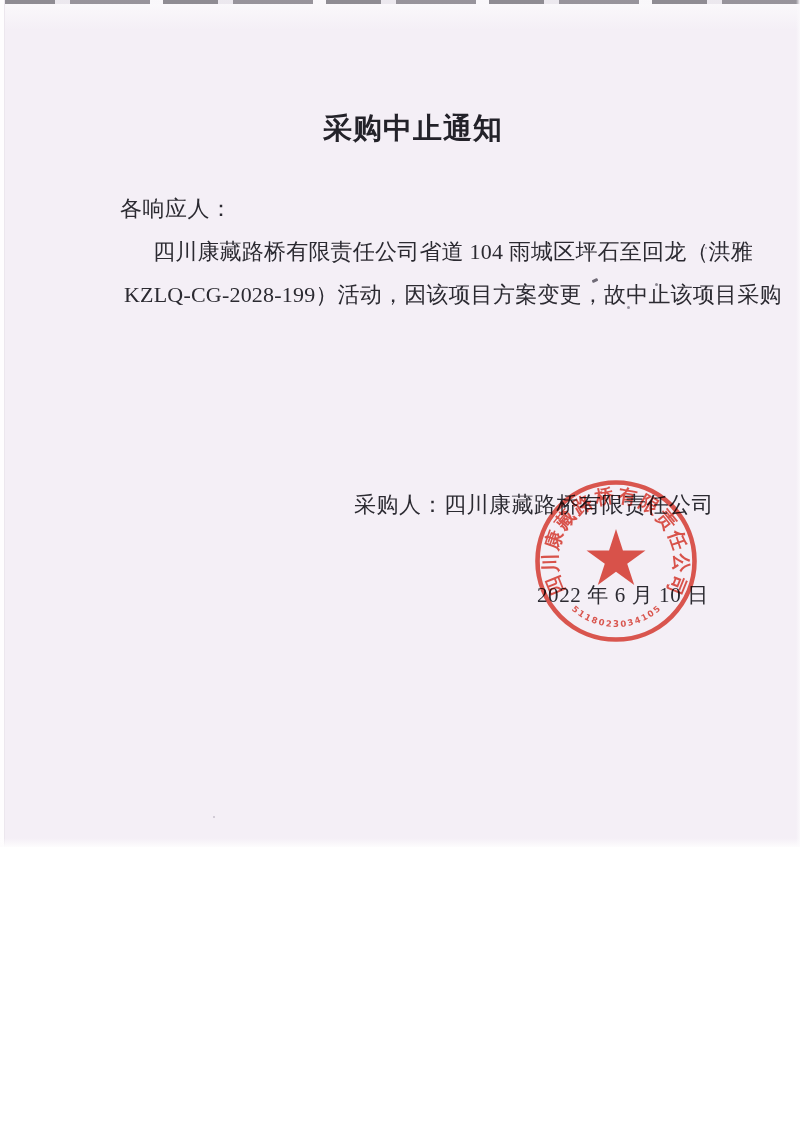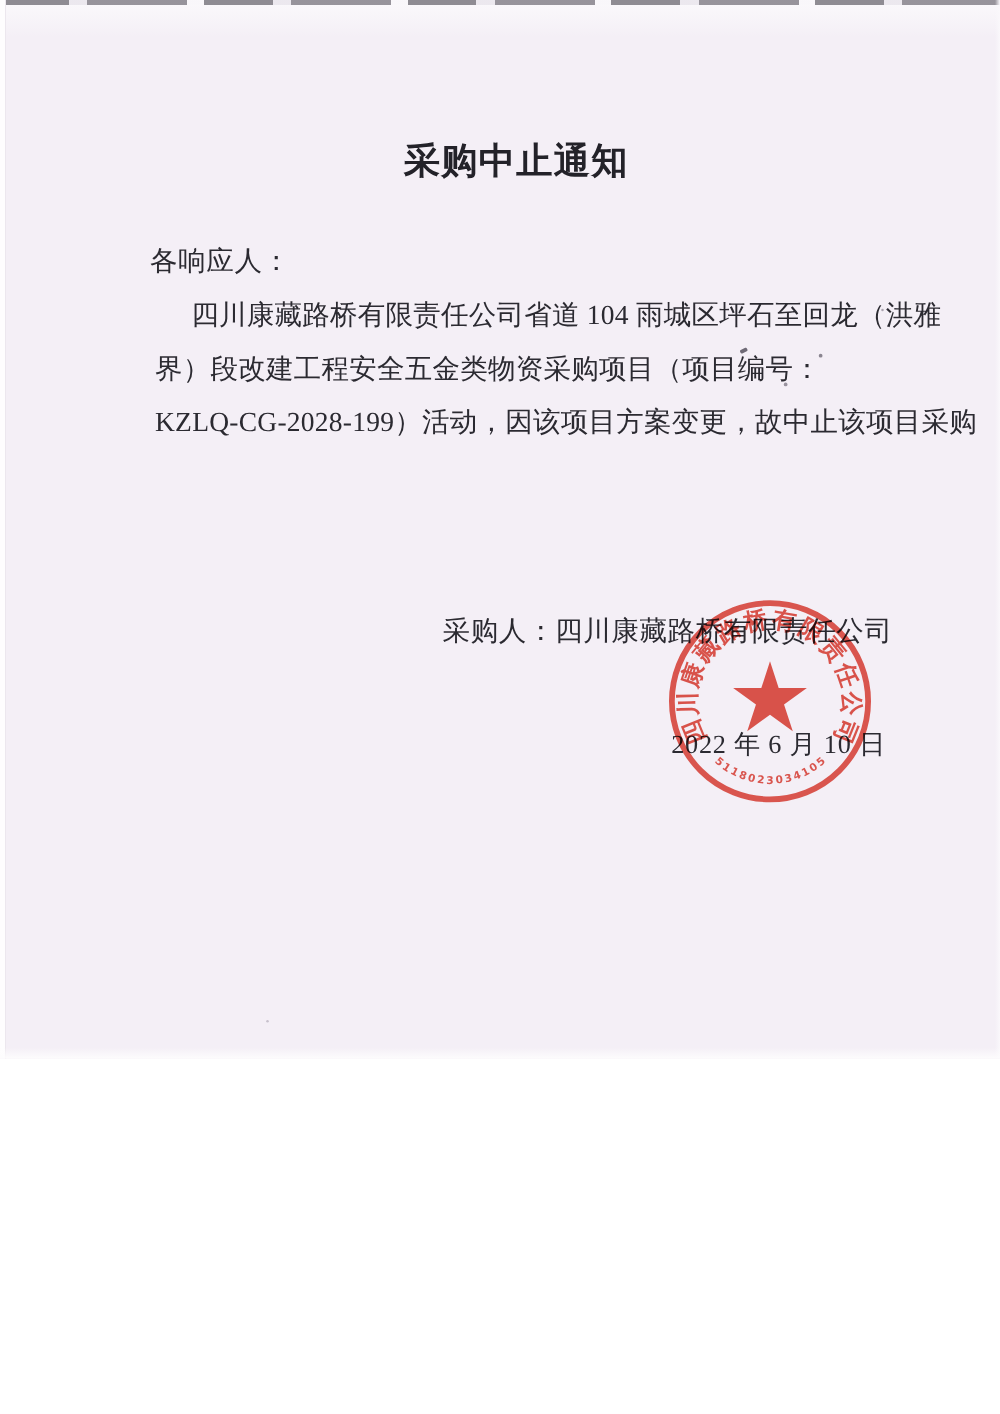--- a/index.html
+++ b/index.html
@@ -102,21 +102,20 @@
   <div class="edge-left"></div>
   <div class="edge-right"></div>
   <div class="edge-bottom"></div>
 
   <div class="title">采购中止通知</div>
 
   <div class="salutation">各响应人：</div>
 
   <div class="body-text">
     <div class="line first">四川康藏路桥有限责任公司省道 104 雨城区坪石至回龙（洪雅</div>
-    <div class="line">界）段改建工程安全五金类物资采购项目（项目编号：</div>
     <div class="line">KZLQ-CG-2028-199）活动，因该项目方案变更，故中止该项目采购</div>
   </div>
 
   <div class="purchaser">采购人：四川康藏路桥有限责任公司</div>
 
   <div class="date">2022 年 6 月 10 日</div>
 
   <div class="seal">
     <svg id="seal-svg" viewBox="0 0 168 168">
       <circle class="seal-ring" cx="84" cy="84" r="78.5"></circle>

